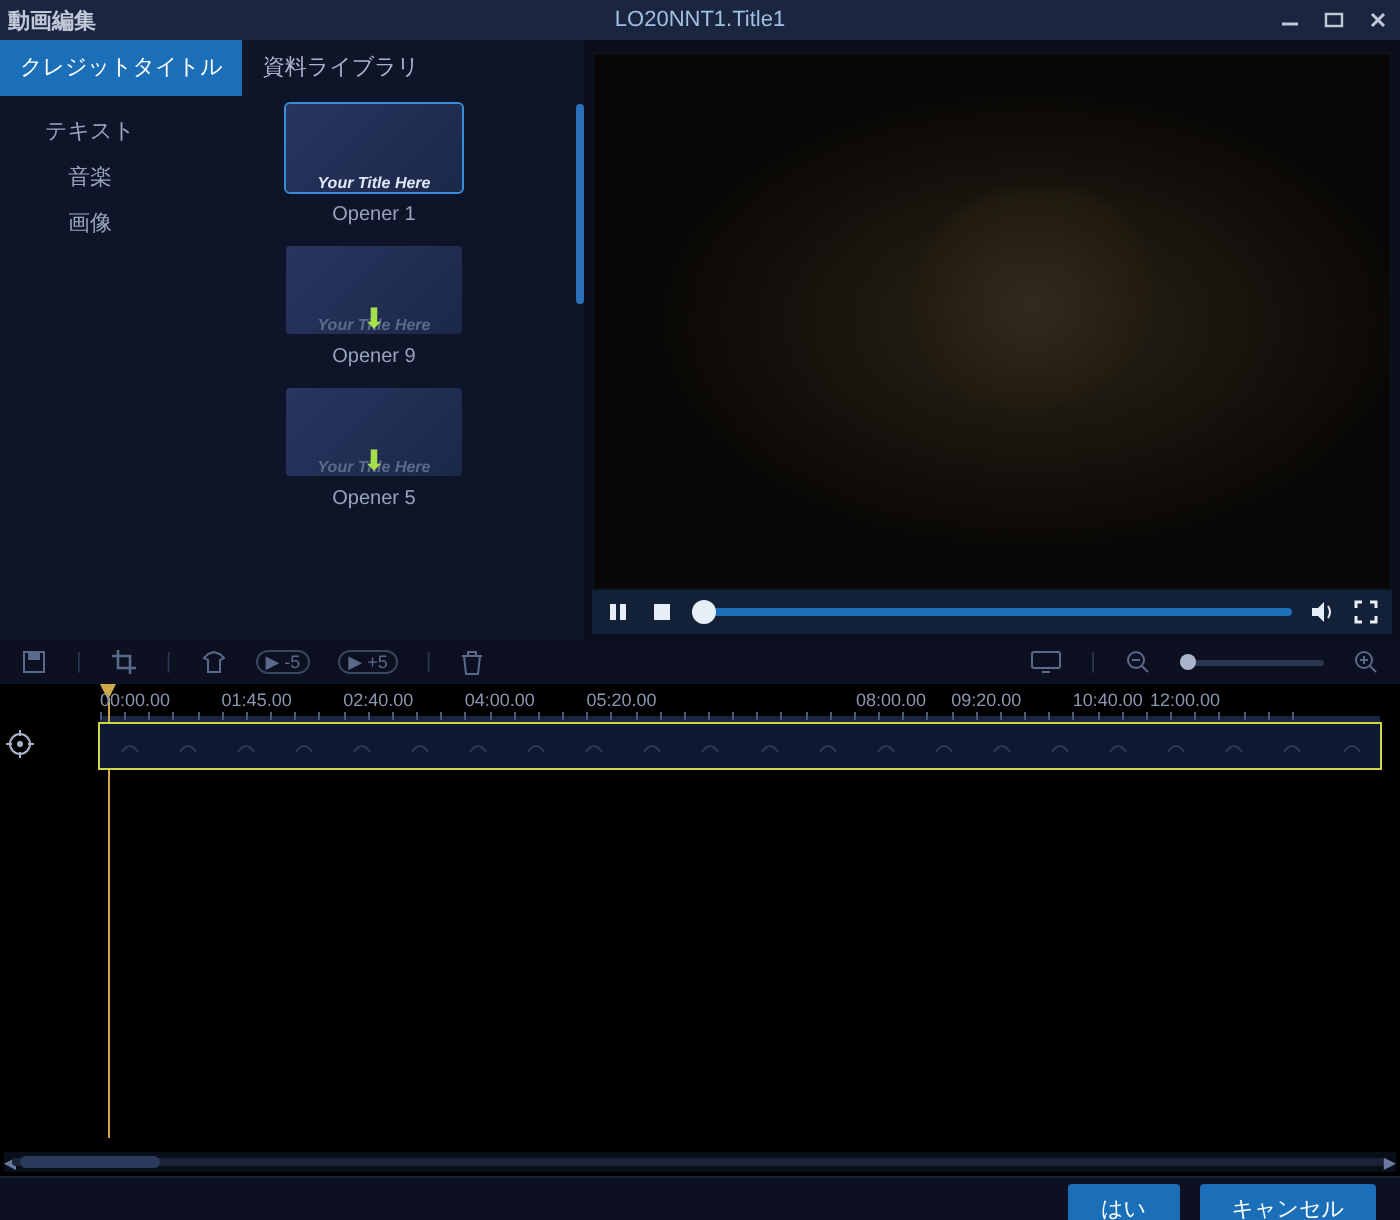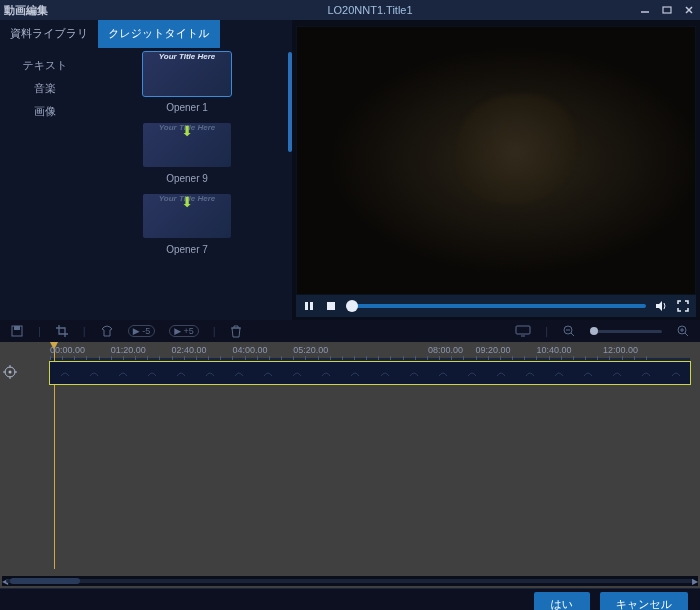--- a/index.html
+++ b/index.html
@@ -1,38 +1,38 @@
 <!DOCTYPE html>
 <html><head>
 <meta charset="utf-8">
 <style>
   * { box-sizing: border-box; margin: 0; padding: 0; }
   body { width: 700px; height: 610px; background: #0a0e1a; font-family: "Segoe UI", Meiryo, sans-serif; color: #c0c8d8; font-size: 11px; overflow: hidden; }
   
   .titlebar { height: 20px; background: #1a2540; display: flex; align-items: center; padding: 0 4px; }
   .titlebar .app-name { font-weight: bold; font-size: 11px; }
-  .titlebar .doc-title { position: absolute; left: 50%; transform: translateX(-50%); font-size: 11px; color: #a0c0e0; margin-left: 20px; }
+  .titlebar .doc-title { position: absolute; left: 50%; transform: translateX(-50%); font-size: 11px; color: #a0c0e0; }
   .titlebar .win-controls { margin-left: auto; display: flex; gap: 8px; }
   .win-btn { width: 14px; height: 14px; display: flex; align-items: center; justify-content: center; cursor: pointer; }
   
   .main-area { display: flex; height: 300px; }
   
   .left-panel { width: 292px; background: #0e1528; display: flex; flex-direction: column; }
   .tabs-row { height: 28px; display: flex; }
   .tab { padding: 6px 10px; font-size: 11px; color: #aab5cc; cursor: pointer; }
   .tab.active { background: #1a6fb8; color: #fff; }
   
   .panel-body { display: flex; flex: 1; overflow: hidden; }
   .side-nav { width: 90px; padding: 6px 8px; color: #9aa5bf; }
   .side-nav div { padding: 4px 0; cursor: pointer; text-align: center; }
   
   .thumbs-wrap { flex: 1; position: relative; overflow: hidden; }
   .thumbs { width: 188px; padding: 4px 0 4px 6px; overflow-y: auto; height: 272px; }
   .thumb-item { width: 88px; margin: 0 auto 10px; text-align: center; }
-  .thumb-box { width: 88px; height: 44px; background: linear-gradient(135deg,#2a3560,#1a2848); display: flex; align-items: flex-start; justify-content: center; position: relative; border-radius: 2px; }
+  .thumb-box { width: 88px; height: 44px; background: linear-gradient(135deg,#2a3560,#1a2848); display: flex; align-items: flex-end; justify-content: center; position: relative; border-radius: 2px; }
   .thumb-box.active { outline: 1px solid #3a8bd8; }
   .thumb-text { font-size: 8px; font-style: italic; font-weight: bold; color: #dde6f5; }
   .thumb-text.dim { color: #5a6a8a; }
   .dl-icon { position: absolute; font-size: 14px; color: #a7e04a; }
   .thumb-label { margin-top: 6px; font-size: 10px; color: #98a3bc; }
   .thumb-image { width: 88px; height: 44px; background: linear-gradient(120deg,#d8c8a8,#b09878); display: flex; flex-direction: column; align-items: center; justify-content: center; }
   .scrollbar { position: absolute; right: 0; top: 4px; width: 4px; height: 100px; background: #2a6fb8; border-radius: 2px; cursor: pointer; }
   
   .preview-panel { flex: 1; background: #0a0e1a; display: flex; flex-direction: column; padding: 6px 4px 0 4px; }
   .preview-video { flex: 1; background: radial-gradient(ellipse at 55% 50%, #2a2418 0%, #0a0806 60%); border: 1px solid #0a1220; position: relative; }
@@ -43,21 +43,21 @@
   .progress-thumb { position: absolute; left: 0; top: -4px; width: 12px; height: 12px; border-radius: 50%; background: #e8eef8; cursor:pointer; }
   .info-line { text-align: right; padding: 3px 6px 0; color: #98a3bc; font-size: 10px; line-height: 1.3; }
   
   .tool-row { height: 22px; background: #0c1020; display: flex; align-items: center; padding: 0 10px; gap: 14px; color: #5a6a8a; }
   .tool-row .spacer { flex: 1; }
   .tool-ic { cursor: pointer; display:flex; align-items:center; }
   .pill { border: 1px solid #3a4560; border-radius: 8px; padding: 0 4px; font-size: 9px; }
   .zoom-track { width: 72px; height: 3px; background: #2a3550; border-radius: 2px; position: relative; }
   .zoom-thumb { position:absolute; left:0; top:-3px; width:8px; height:8px; border-radius:50%; background:#aab5cc; cursor:pointer; }
   
-  .timeline { height: 246px; background: #404040; display: flex; flex-direction: column; }
+  .timeline { height: 246px; background: #000000; display: flex; flex-direction: column; }
   .ruler { height: 20px; position: relative; padding-left: 50px; }
   .ruler-label { position: absolute; top: 3px; font-size: 9px; color: #8a95af; }
   .ruler-body { position: absolute; left: 50px; right: 10px; top: 16px; height: 4px; background: #1a2640; }
   .tick { position: absolute; top: 14px; width: 1px; height: 4px; background: #4a5a7a; }
   .playhead { position: absolute; left: 50px; top: 0; width: 9px; height: 14px; }
   .playhead::before { content:''; position:absolute; left:0; top:0; border-left:4.5px solid transparent; border-right:4.5px solid transparent; border-top:8px solid #cfa84a; }
   .playhead::after { content:''; position:absolute; left:4px; top:7px; width:1px; height:220px; background:#cfa84a; }
   
   .track-area { flex: 1; position: relative; padding-left: 20px; }
   .track-head { position: absolute; left: 2px; top: 2px; width: 16px; height: 16px; display:flex; align-items:center; justify-content:center; color:#aab5cc; }
@@ -96,22 +96,22 @@
           <line x1="2" y1="2" x2="8" y2="8" stroke="#c0c8d8" stroke-width="1.5"></line>
           <line x1="8" y1="2" x2="2" y2="8" stroke="#c0c8d8" stroke-width="1.5"></line>
         </svg>
       </span>
   </div>
 </div>
 
 <div class="main-area">
   <div class="left-panel">
     <div class="tabs-row">
+      <div class="tab active">クレジットタイトル</div>
       <div class="tab">資料ライブラリ</div>
-      <div class="tab active">クレジットタイトル</div>
     </div>
     <div class="panel-body">
       <div class="side-nav">
         <div>テキスト</div>
         <div>音楽</div>
         <div>画像</div>
       </div>
       <div class="thumbs-wrap">
         <div class="thumbs">
           <div class="thumb-item">
@@ -125,21 +125,21 @@
                 <span class="thumb-text dim">Your Title Here</span>
                 <span class="dl-icon">⬇</span>
               </div>
             <div class="thumb-label">Opener 9</div>
           </div>
           <div class="thumb-item">
             <div class="thumb-box">
                 <span class="thumb-text dim">Your Title Here</span>
                 <span class="dl-icon">⬇</span>
               </div>
-            <div class="thumb-label">Opener 7</div>
+            <div class="thumb-label">Opener 5</div>
           </div>
         </div>
         <div class="scrollbar"></div>
       </div>
     </div>
   </div>
 
   <div class="preview-panel">
     <div class="preview-video">
       <div class="video-hand"></div>
@@ -234,21 +234,21 @@
 <div class="timeline">
   <div class="ruler">
     <div class="ruler-body"></div>
     <div class="playhead"></div>
   <span class="ruler-label" style="left: 50px;">00:00.00</span>
       <span class="tick" style="left: 50px;"></span>
       <span class="tick" style="left: 62.16px;"></span>
       <span class="tick" style="left: 74.32px;"></span>
       <span class="tick" style="left: 86.48px;"></span>
       <span class="tick" style="left: 98.64px;"></span>
-      <span class="ruler-label" style="left: 110.8px;">01:20.00</span>
+      <span class="ruler-label" style="left: 110.8px;">01:45.00</span>
       <span class="tick" style="left: 110.8px;"></span>
       <span class="tick" style="left: 122.96px;"></span>
       <span class="tick" style="left: 135.12px;"></span>
       <span class="tick" style="left: 147.28px;"></span>
       <span class="tick" style="left: 159.44px;"></span>
       <span class="ruler-label" style="left: 171.6px;">02:40.00</span>
       <span class="tick" style="left: 171.6px;"></span>
       <span class="tick" style="left: 183.76px;"></span>
       <span class="tick" style="left: 195.92px;"></span>
       <span class="tick" style="left: 208.08px;"></span>
@@ -282,21 +282,21 @@
       <span class="tick" style="left: 487.76px;"></span>
       <span class="tick" style="left: 499.92px;"></span>
       <span class="tick" style="left: 512.08px;"></span>
       <span class="tick" style="left: 524.24px;"></span>
       <span class="ruler-label" style="left: 536.4px;">10:40.00</span>
       <span class="tick" style="left: 536.4px;"></span>
       <span class="tick" style="left: 548.56px;"></span>
       <span class="tick" style="left: 560.72px;"></span>
       <span class="tick" style="left: 572.88px;"></span>
       <span class="tick" style="left: 585.04px;"></span>
-      <span class="ruler-label" style="left: 603px;">12:00.00</span>
+      <span class="ruler-label" style="left: 575px;">12:00.00</span>
       <span class="tick" style="left: 597.2px;"></span>
       <span class="tick" style="left: 609.36px;"></span>
       <span class="tick" style="left: 621.52px;"></span>
       <span class="tick" style="left: 633.68px;"></span>
       <span class="tick" style="left: 645.84px;"></span>
     </div>
   <div class="track-area">
     <span class="track-head">
         <svg width="14" height="14">
           <circle cx="7" cy="7" r="5" fill="none" stroke="#aab5cc"></circle>

